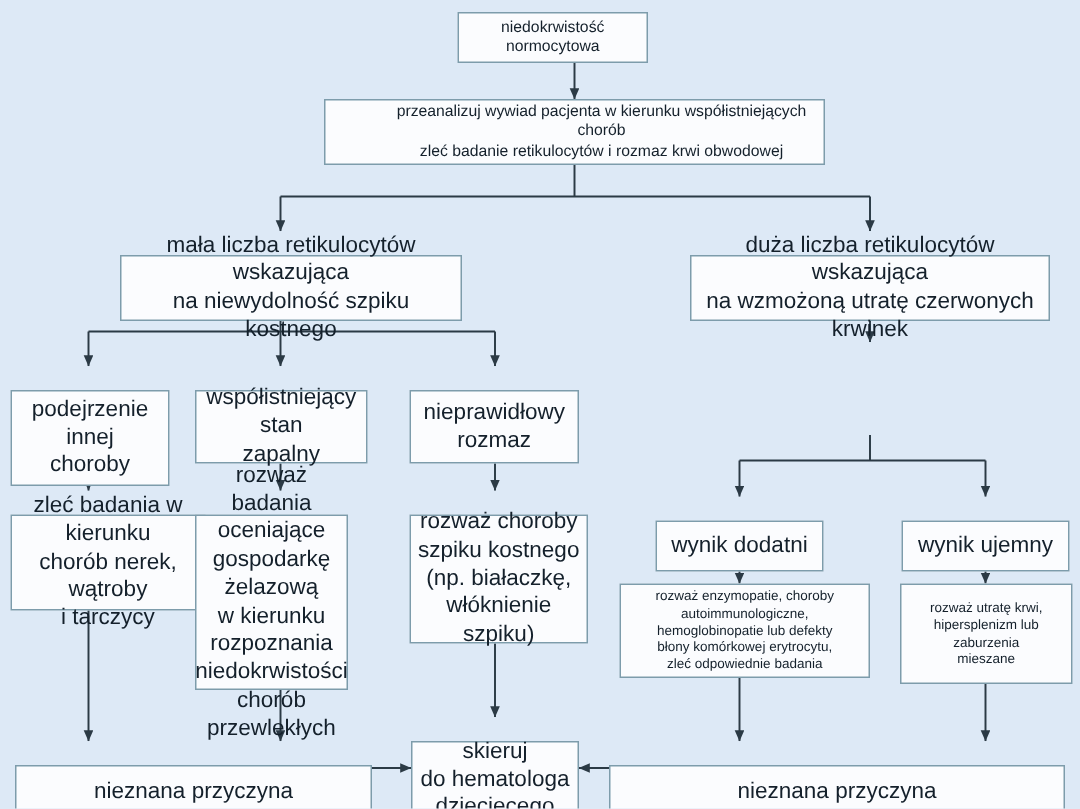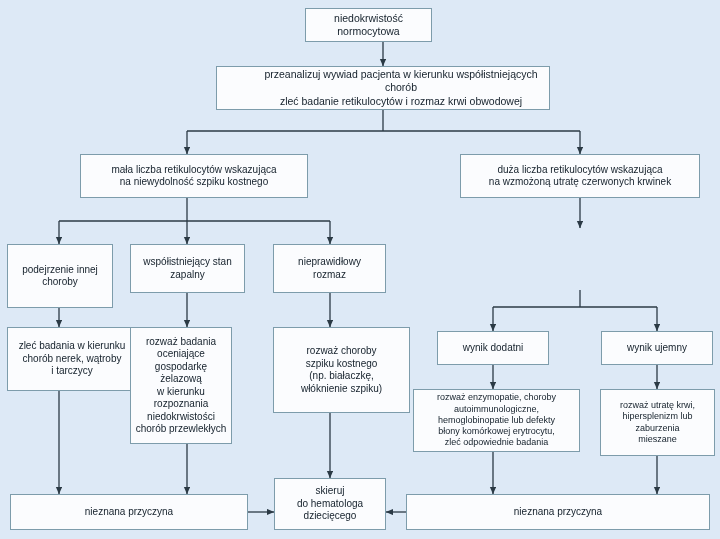--- a/index.html
+++ b/index.html
@@ -39,21 +39,21 @@
     color: #14202b;
     line-height: 1.25;
     padding: 2px 4px;
     z-index: 2;
   }
   .node .txt {
     display: block;
     white-space: pre-line;
   }
   .f11 { font-size: 10.5px; }
-  .f10 { font-size: 10px; }
+  .f10 { font-size: 15px; margin-top: 16px; }
   .f9  { font-size: 9px; }
 </style>
 </head>
 <body>
 
 <div id="chart">
 
   <svg class="wires" viewBox="0 0 720 539">
     <defs>
       <marker id="ah" markerWidth="9" markerHeight="9" refX="7.2" refY="3.2" orient="auto" markerUnits="userSpaceOnUse">
@@ -155,21 +155,21 @@
   <div class="node f10" style="left:130px; top:327px; width:102px; height:117px;">
     <span class="txt">rozważ badania
 oceniające
 gospodarkę żelazową
 w kierunku
 rozpoznania
 niedokrwistości
 chorób przewlekłych</span>
   </div>
 
-  <div class="node f10" style="left:273px; top:327px; width:137px; height:86px;">
+  <div class="node f10" style="left:273px; top:327px; width:119px; height:86px;">
     <span class="txt">rozważ choroby
 szpiku kostnego
 (np. białaczkę,
 włóknienie szpiku)</span>
   </div>
 
   <div class="node f10" style="left:437px; top:331px; width:112px; height:34px;">
     <span class="txt">wynik dodatni</span>
   </div>
 

